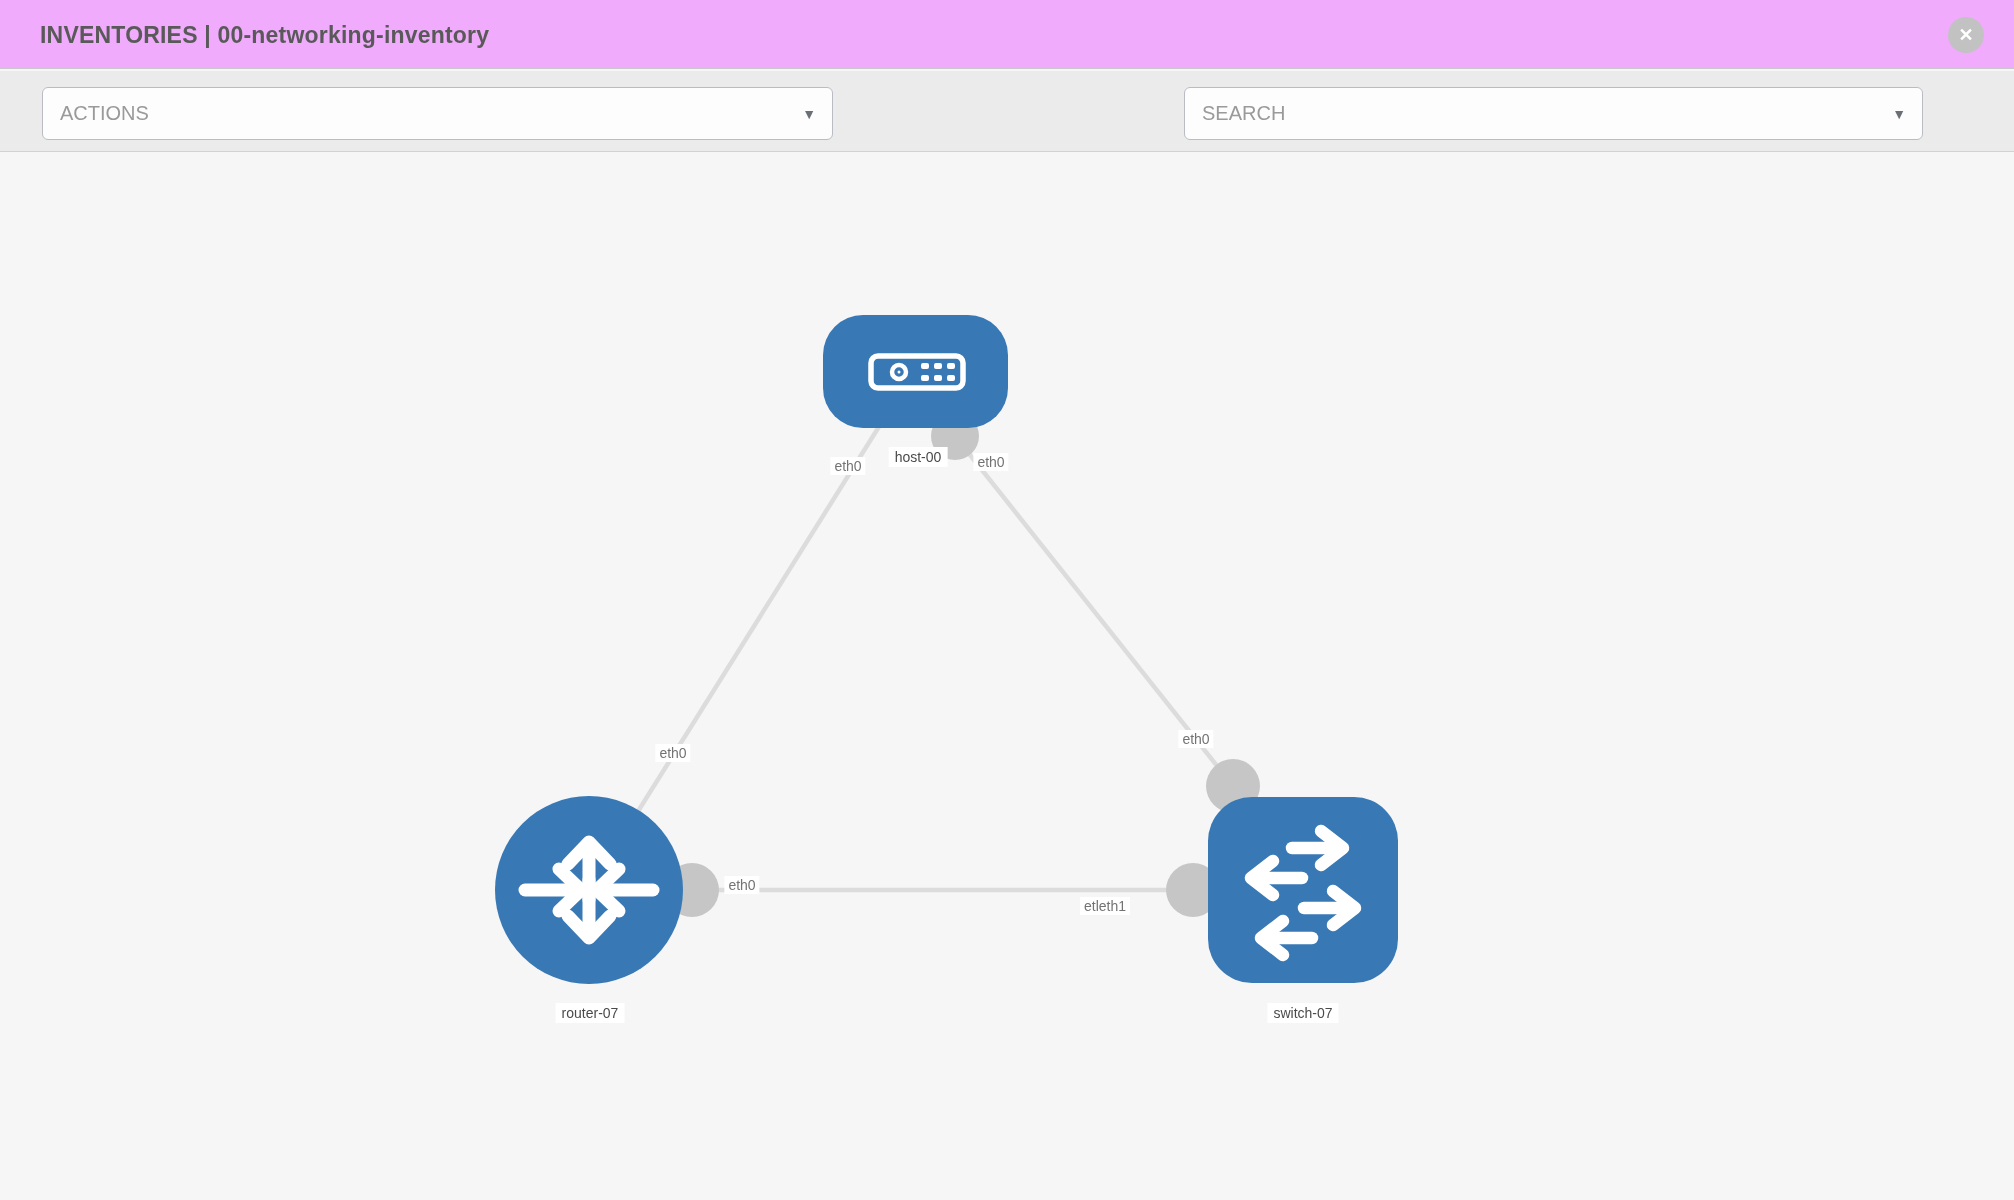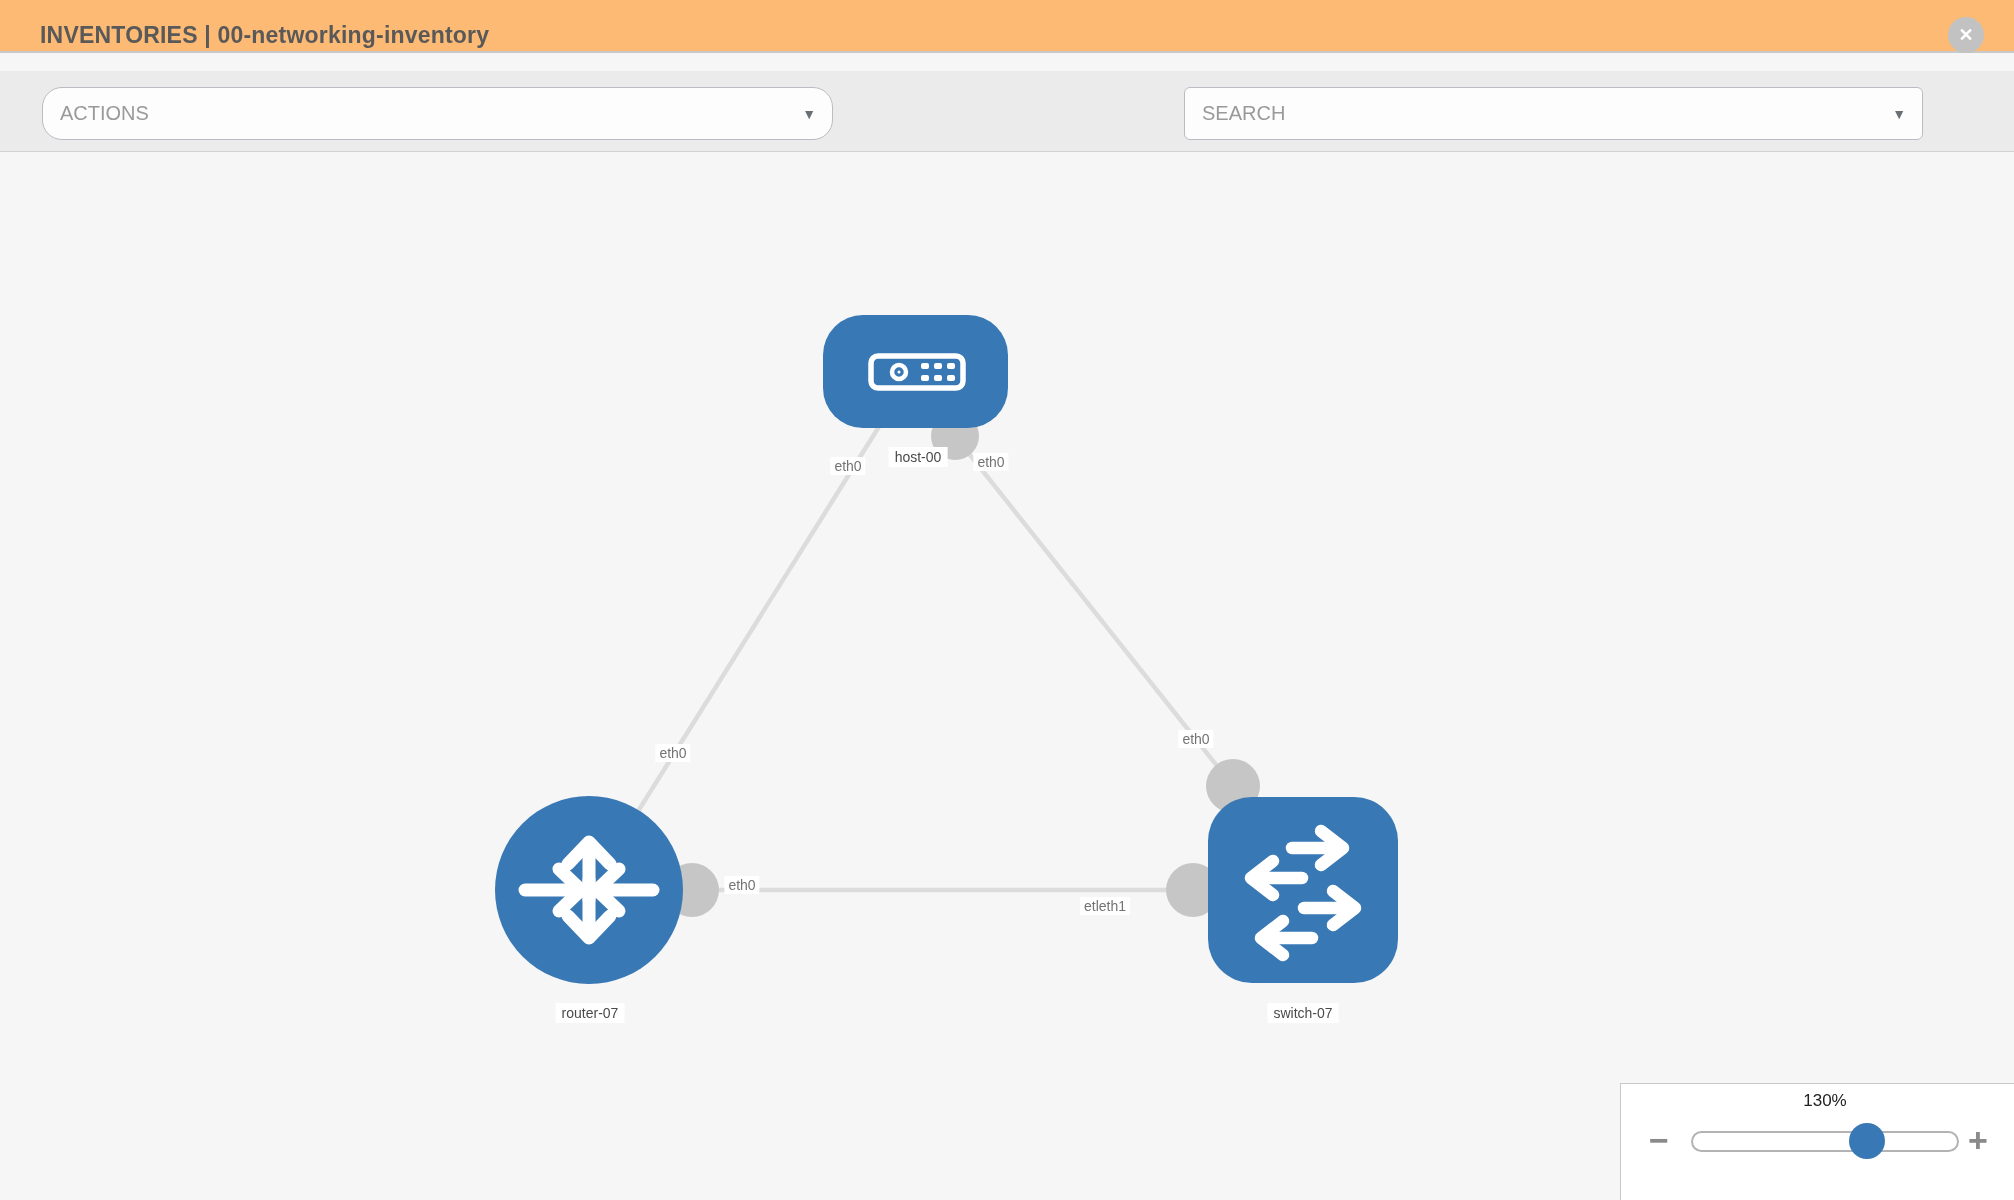--- a/index.html
+++ b/index.html
@@ -1,36 +1,36 @@
 <!DOCTYPE html>
 <html><head>
 <meta charset="utf-8">
 <style>
   html,body{margin:0;padding:0;background:#fff;}
   #app{position:relative;width:2014px;height:1200px;overflow:hidden;
        font-family:"Liberation Sans",sans-serif;background:#f6f6f6;}
 
   
-  .hdr{position:absolute;left:0;top:0;width:100%;height:53px;background:#fdba74;
+  .hdr{position:absolute;left:0;top:0;width:100%;height:69px;background:#f0abfc;
        border-bottom:2px solid #c9c9c9;box-sizing:border-box;}
   .hdr-title{position:absolute;left:40px;top:22px;font-size:23px;font-weight:bold;
        color:#595959;letter-spacing:.2px;}
   .close-btn{position:absolute;right:30px;top:17px;width:36px;height:36px;border-radius:50%;
        background:#c2c2c2;color:#ffffff;display:flex;align-items:center;justify-content:center;
        font-size:18px;font-weight:bold;cursor:pointer;}
 
   
   .tbar{position:absolute;left:0;top:71px;width:100%;height:81px;background:#ebebeb;
        border-bottom:1px solid #d2d2d2;box-sizing:border-box;}
   .sel{position:absolute;top:16px;height:53px;background:#fdfdfd;border:1px solid #b9bdc3;
        border-radius:6px;box-sizing:border-box;display:flex;align-items:center;
        font-size:20px;color:#9a9a9a;padding-left:17px;cursor:pointer;}
   .sel .caret{position:absolute;right:16px;top:50%;transform:translateY(-50%);
        color:#6b7077;font-size:14px;}
-  .sel.actions{left:42px;width:791px;border-radius:20px;}
+  .sel.actions{left:42px;width:791px;}
   .sel.search{left:1184px;width:739px;}
   .tool-ico{position:absolute;cursor:pointer;}
 
   
   .canvas{position:absolute;left:0;top:152px;width:2014px;height:1048px;background:#f6f6f6;}
   .canvas svg{position:absolute;left:0;top:0;}
   .chip{position:absolute;transform:translate(-50%,-50%);background:#ffffff;
        padding:2px 6px;white-space:nowrap;}
   .chip.node-label{font-size:14px;color:#4a4a4a;}
   .chip.if-label{font-size:14px;color:#737373;padding:1px 4px;}
@@ -153,22 +153,14 @@
     <div class="chip node-label" style="left:1303px;top:861px">switch-07</div>
 
     <div class="chip if-label" style="left:848px;top:314px">eth0</div>
     <div class="chip if-label" style="left:673px;top:601px">eth0</div>
     <div class="chip if-label" style="left:991px;top:310px">eth0</div>
     <div class="chip if-label" style="left:1196px;top:587px">eth0</div>
     <div class="chip if-label" style="left:742px;top:733px">eth0</div>
     <div class="chip if-label" style="left:1105px;top:754px">etleth1</div>
   </div>
 
-  <div class="zoom-panel">
-    <div class="zoom-level">130%</div>
-    <div class="zoom-minus">−</div>
-    <div class="zoom-track">
-      <div class="zoom-thumb"></div>
-    </div>
-    <div class="zoom-plus">+</div>
-  </div>
 
 </div>
 
 </body></html>

